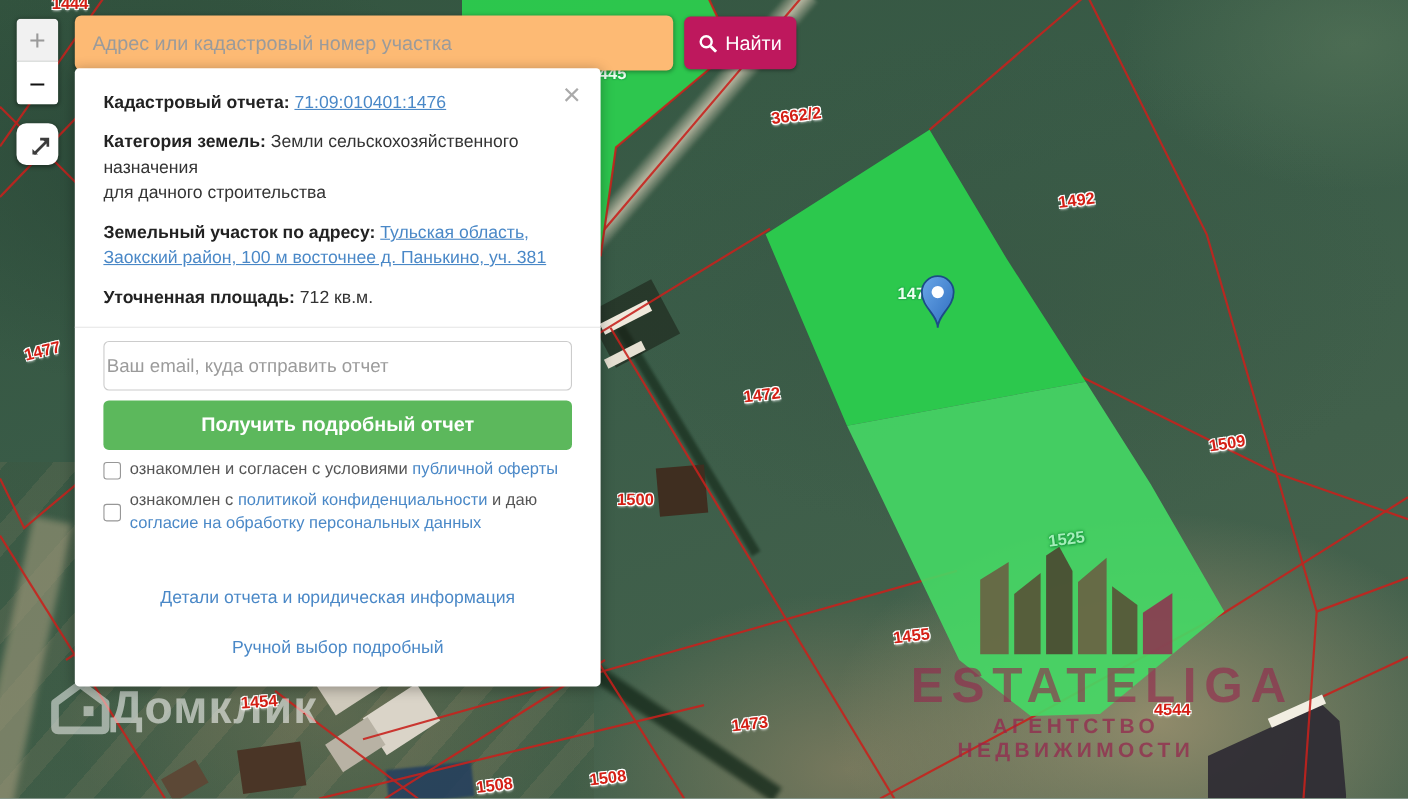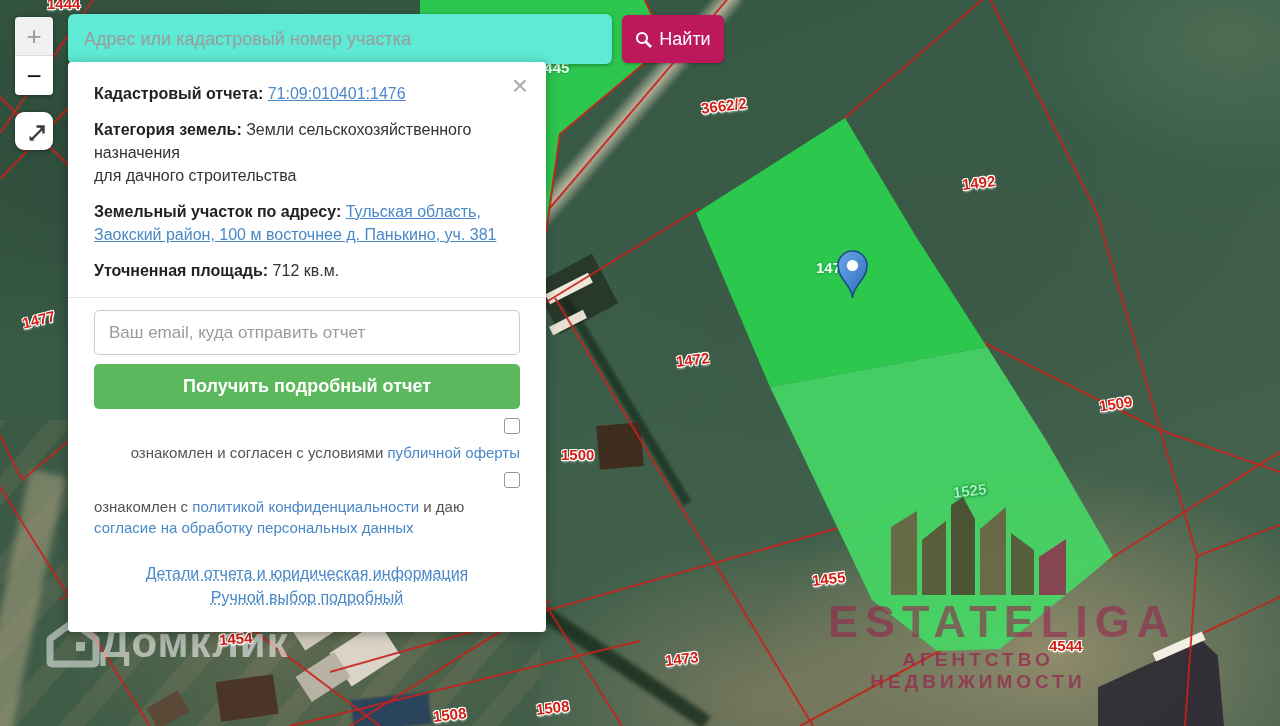--- a/index.html
+++ b/index.html
@@ -44,21 +44,21 @@
 
   
   .domclick{position:absolute;left:46px;top:616px;z-index:25;display:flex;align-items:center;}
   .domclick .wm-text{font-size:42px;font-weight:bold;color:rgba(255,255,255,.55);letter-spacing:1px;}
   .agency{position:absolute;left:828px;top:495px;width:300px;z-index:25;text-align:center;}
   .agency .agency-name{font-size:45px;font-weight:bold;letter-spacing:7px;color:rgba(148,38,78,.62);line-height:46px;}
   .agency .agency-sub{font-size:19px;font-weight:bold;letter-spacing:4px;color:rgba(148,38,78,.72);margin-top:4px;}
 
   
   .search-input{position:absolute;left:68px;top:14px;width:544px;height:50px;z-index:50;box-sizing:border-box;
-    border:0;border-radius:6px;padding:0 16px;font-size:18px;color:#333;background:#5eead4;
+    border:0;border-radius:6px;padding:0 16px;font-size:18px;color:#333;background:#fdba74;
     box-shadow:0 1px 4px rgba(0,0,0,.35);outline:none;font-family:"Liberation Sans",sans-serif;}
   .search-input::placeholder{color:#9b9b9b;}
   .search-btn{position:absolute;left:622px;top:15px;width:102px;height:48px;z-index:50;border:0;border-radius:6px;
     background:#be185d;color:#fff;font-size:18px;display:flex;align-items:center;justify-content:center;gap:7px;
     cursor:pointer;box-shadow:0 1px 3px rgba(0,0,0,.3);font-family:"Liberation Sans",sans-serif;}
 
   .zoomctl{position:absolute;left:15px;top:17px;width:38px;z-index:50;border-radius:4px;overflow:hidden;
     box-shadow:0 1px 4px rgba(0,0,0,.4);}
   .zoomctl button{display:block;width:38px;height:39px;border:0;font-size:26px;line-height:26px;cursor:pointer;
     font-family:"Liberation Sans",sans-serif;padding:0;}
@@ -72,30 +72,30 @@
     border-radius:4px;box-shadow:0 2px 12px rgba(0,0,0,.3);padding:20px 26px 22px;color:#333;font-size:16px;}
   .card p{margin:13px 0 0;line-height:23px;}
   .card p.first{margin-top:0;}
   .card b{color:#222;}
   .card a{color:#4a88c7;cursor:pointer;}
   .card a.u{text-decoration:underline;}
   .card-close{position:absolute;right:14px;top:10px;border:0;background:none;font-size:28px;color:#aaa;
     cursor:pointer;line-height:28px;padding:0 4px;}
   .card hr{border:none;border-top:1px solid #e6e6e6;margin:15px -26px 0;}
   .email{width:100%;box-sizing:border-box;margin-top:12px;height:45px;border:1px solid #ccc;border-radius:5px;
-    padding:0 14px;font-size:17px;color:#8b5cf6;outline:none;font-family:"Liberation Sans",sans-serif;}
+    padding:0 2px;font-size:17px;color:#8b5cf6;outline:none;font-family:"Liberation Sans",sans-serif;}
   .email::placeholder{color:#9b9b9b;}
   .submit{width:100%;margin-top:9px;height:45px;border:0;border-radius:5px;background:#5cb85c;color:#fff;
     font-size:18px;font-weight:bold;cursor:pointer;font-family:"Liberation Sans",sans-serif;}
-  .consent{display:flex;gap:8px;margin-top:7px;font-size:15px;color:#555;line-height:21px;align-items:flex-end;flex-direction:column;}
+  .consent{display:flex;gap:8px;margin-top:7px;font-size:15px;color:#555;line-height:21px;align-items:center;}
   .consent input{appearance:none;-webkit-appearance:none;width:16px;height:16px;border:1px solid #979797;
     border-radius:3px;margin:2px 0 0;flex:0 0 auto;background:#fff;cursor:pointer;}
   .consent a{text-decoration:none;}
   .card-links{text-align:center;margin-top:24px;line-height:24px;}
-  .card-links a{display:inline-block;text-decoration:underline;text-decoration-style:dotted;}
+  .card-links a{display:inline-block;text-decoration-style:dotted;margin-top:22px;}
 </style>
 </head>
 <body>
 
 <div class="stage">
 
   <div class="terrain"></div>
   <div class="plotstrips"></div>
   <div class="road1"></div>
   <div class="road2"></div>

